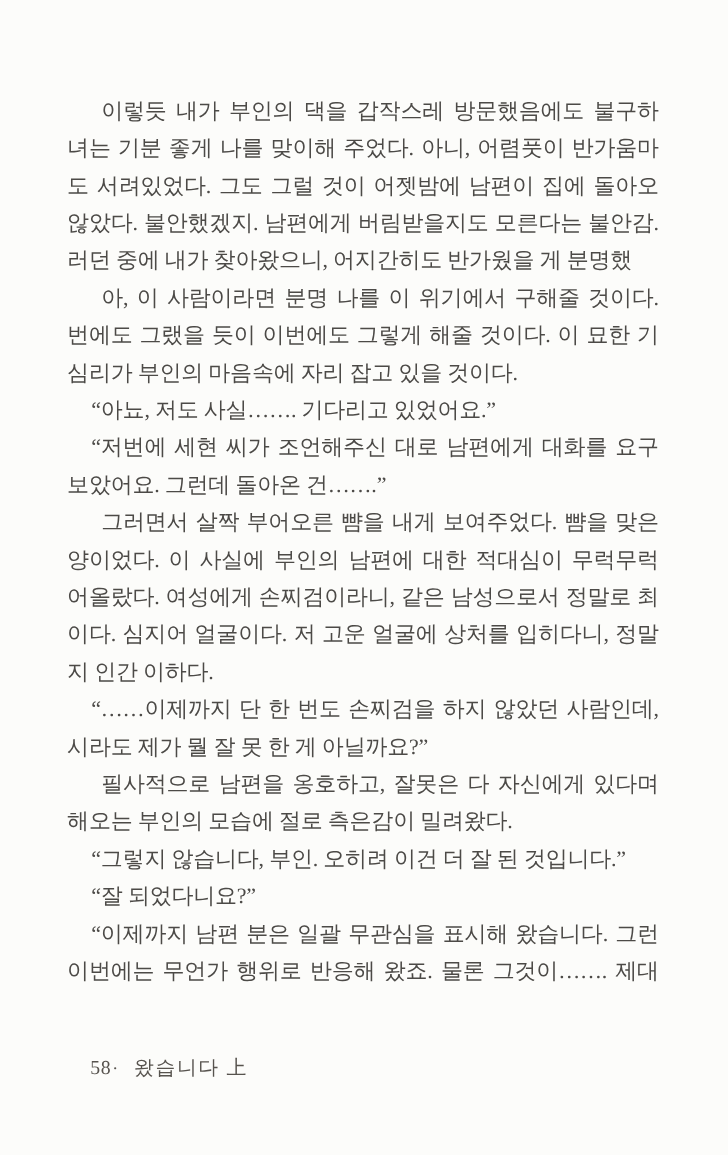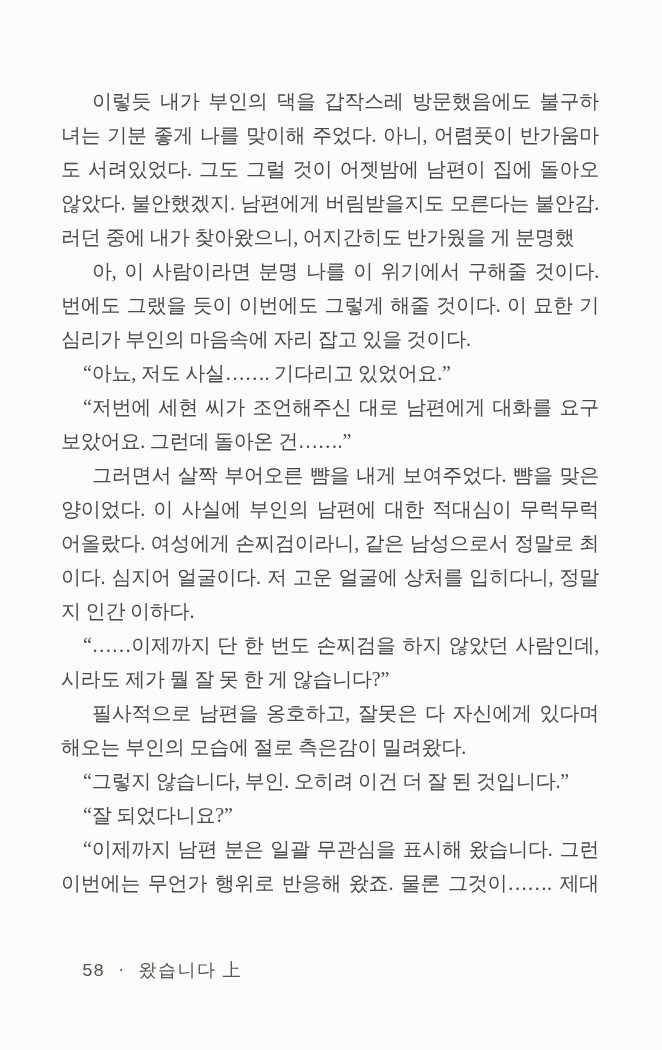--- a/index.html
+++ b/index.html
@@ -40,21 +40,21 @@
   .n-first { text-indent: 31px; }
   .d-first { text-indent: 22px; }
   .footer {
     position: absolute;
     left: 82px;
     top: 958px;
     font-size: 18px;
     color: #57534e;
     letter-spacing: 0.5px;
   }
-  .footer .num { margin-right: 14px; font-family: Liberation Mono, monospace; }
+  .footer .num { margin-right: 1px; }
   .footer .dot { margin-right: 14px; font-size: 16px; }
   .footer .title { letter-spacing: 1.5px; }
 </style>
 </head>
 <body>
 
 <div class="page">
 
   <main class="body-text">
 
@@ -74,21 +74,21 @@
     <div class="line just d-first">“저번에 세현 씨가 조언해주신 대로 남편에게 대화를 요구해</div>
     <div class="line last">보았어요. 그런데 돌아온 건…….”</div>
 
     <div class="line just n-first">그러면서 살짝 부어오른 뺨을 내게 보여주었다. 뺨을 맞은 모</div>
     <div class="line just">양이었다. 이 사실에 부인의 남편에 대한 적대심이 무럭무럭 피</div>
     <div class="line just">어올랐다. 여성에게 손찌검이라니, 같은 남성으로서 정말로 최악</div>
     <div class="line just">이다. 심지어 얼굴이다. 저 고운 얼굴에 상처를 입히다니, 정말이</div>
     <div class="line last">지 인간 이하다.</div>
 
     <div class="line just d-first">“……이제까지 단 한 번도 손찌검을 하지 않았던 사람인데, 혹</div>
-    <div class="line last">시라도 제가 뭘 잘 못 한 게 않습니다?”</div>
+    <div class="line last">시라도 제가 뭘 잘 못 한 게 아닐까요?”</div>
 
     <div class="line just n-first">필사적으로 남편을 옹호하고, 잘못은 다 자신에게 있다며 호소</div>
     <div class="line last">해오는 부인의 모습에 절로 측은감이 밀려왔다.</div>
 
     <div class="line last d-first">“그렇지 않습니다, 부인. 오히려 이건 더 잘 된 것입니다.”</div>
 
     <div class="line last d-first">“잘 되었다니요?”</div>
 
     <div class="line just d-first">“이제까지 남편 분은 일괄 무관심을 표시해 왔습니다. 그런데</div>
     <div class="line just">이번에는 무언가 행위로 반응해 왔죠. 물론 그것이……. 제대로</div>

